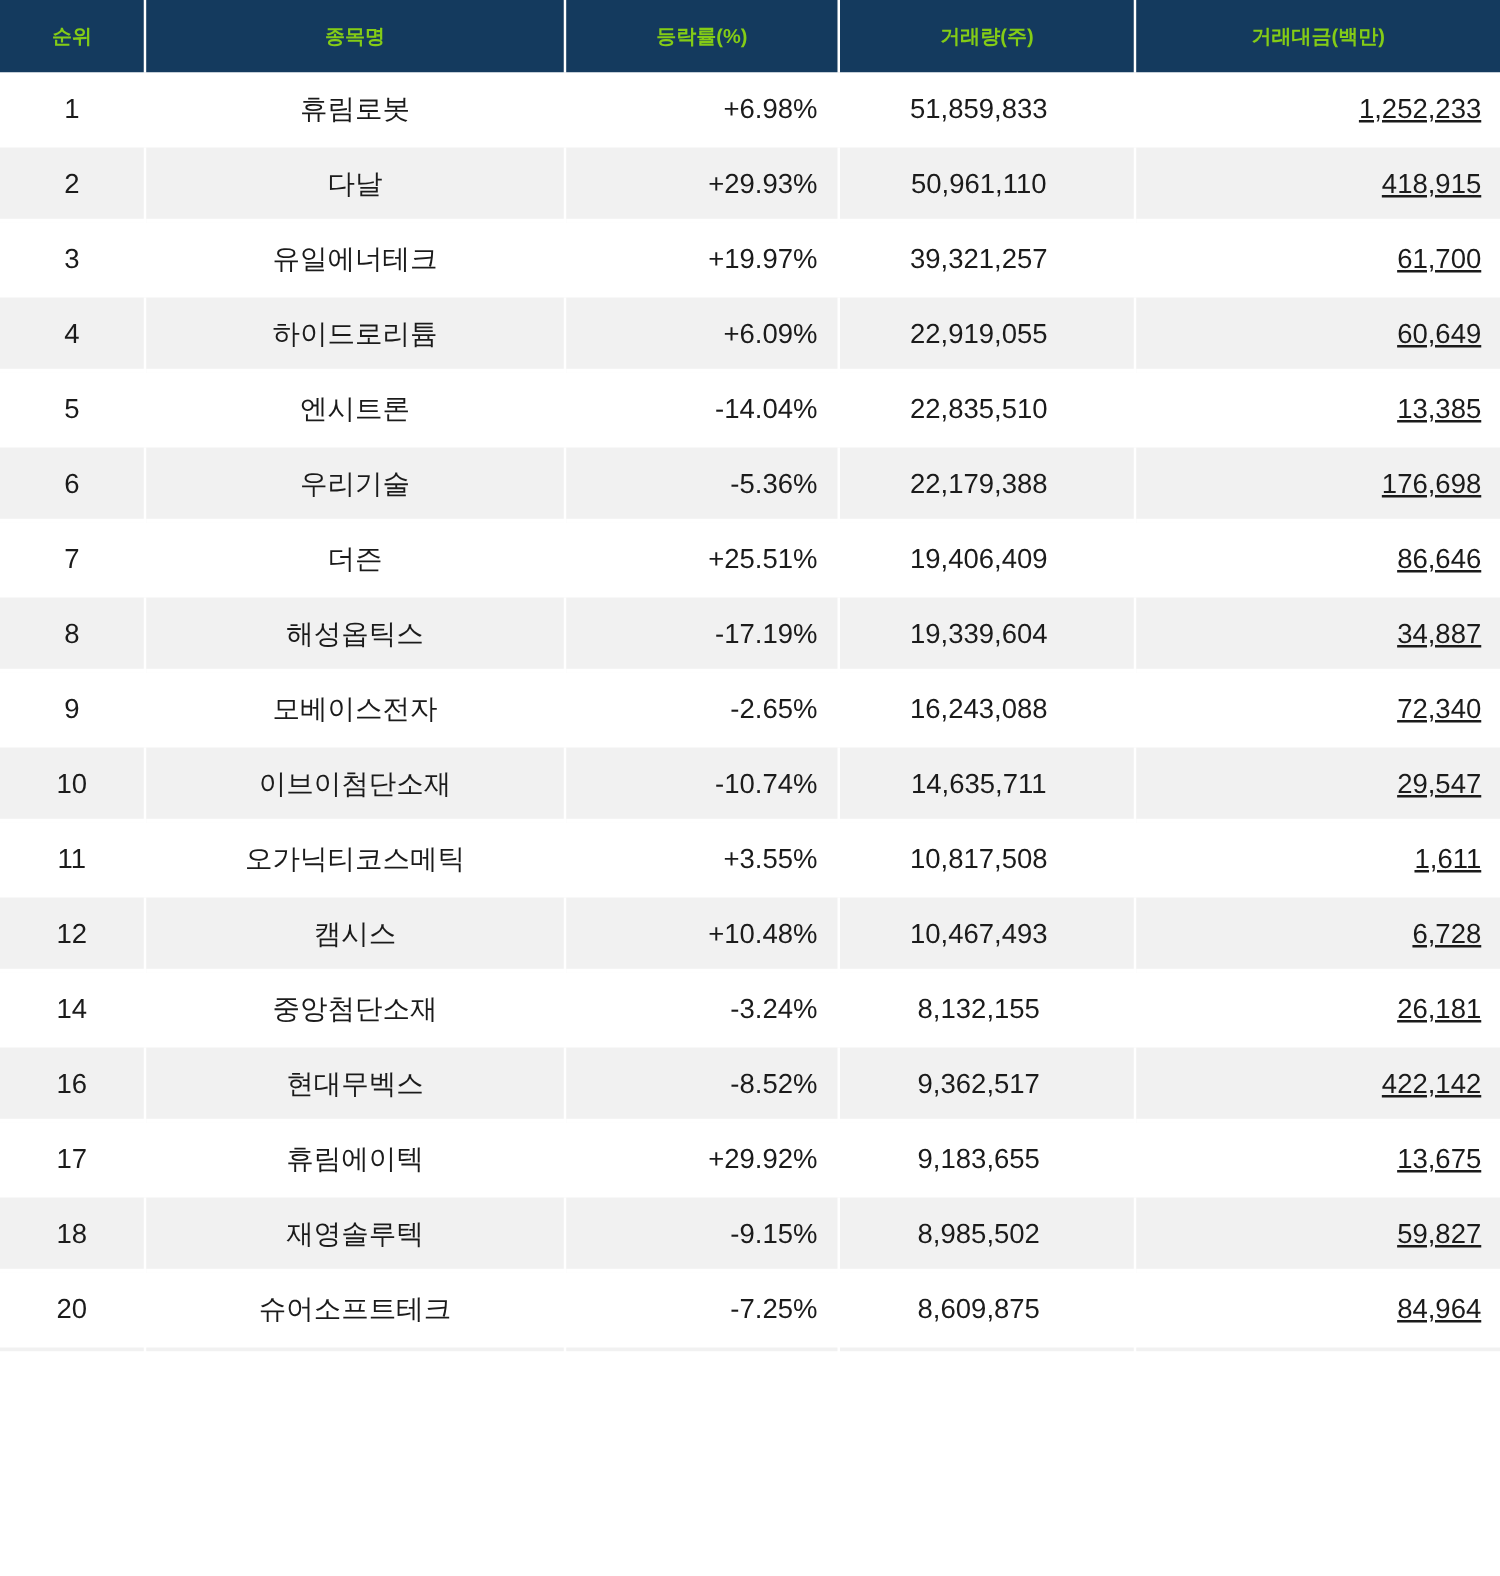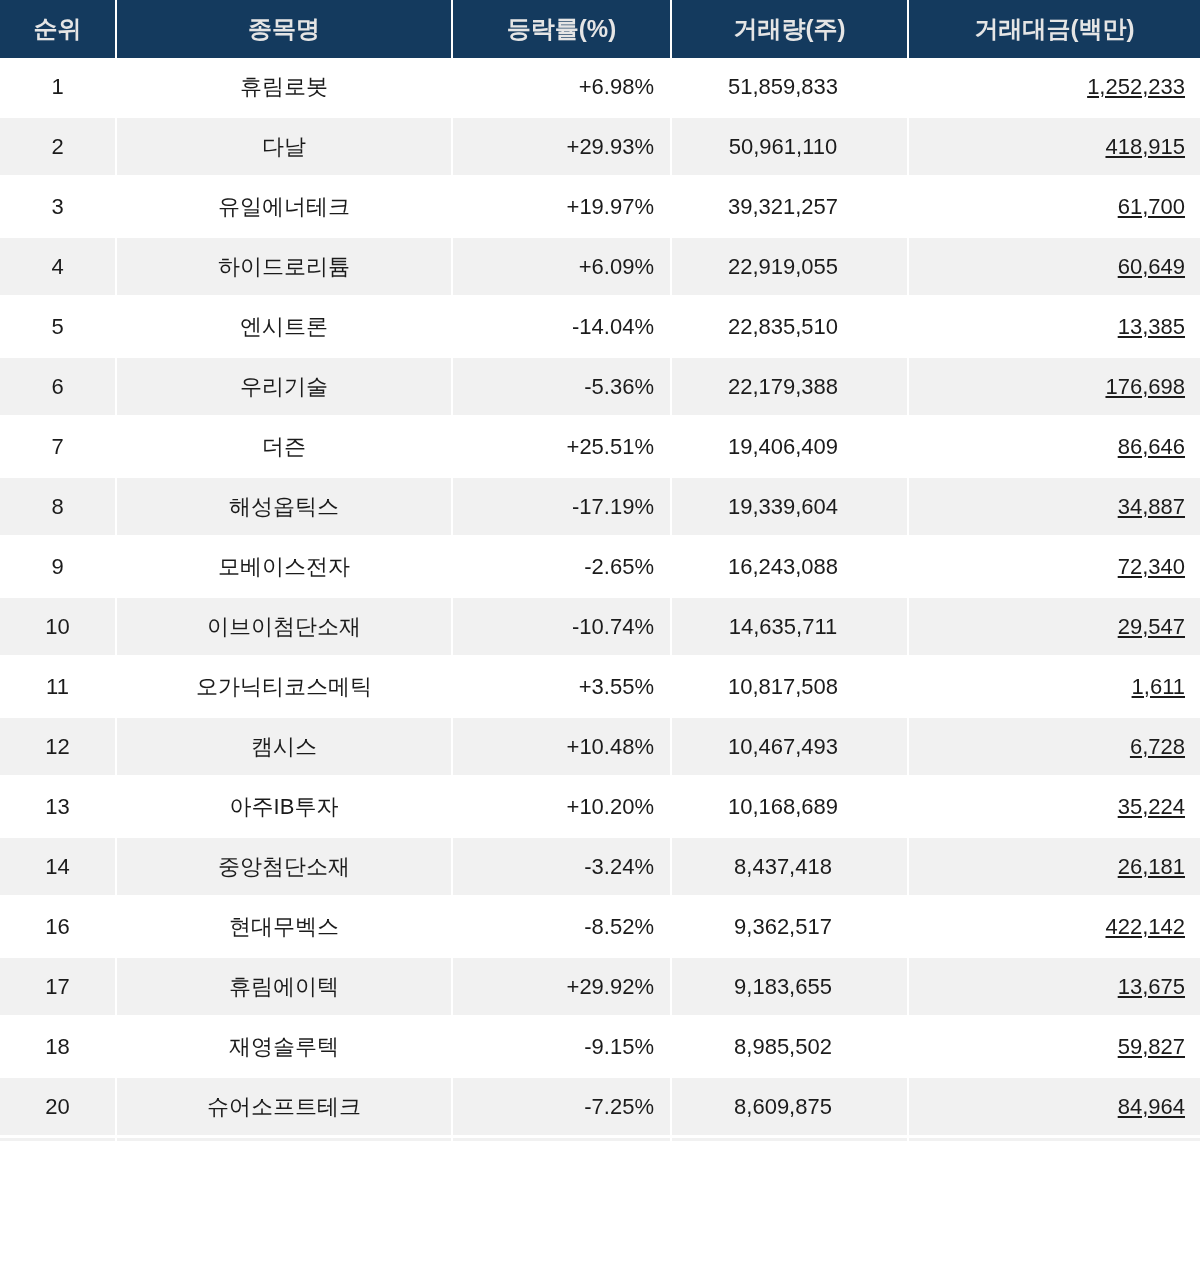--- a/index.html
+++ b/index.html
@@ -23,23 +23,23 @@
   table.stock-table th,
   table.stock-table td {
     box-sizing: border-box;
     padding: 0;
     vertical-align: middle;
     overflow: hidden;
     white-space: nowrap;
   }
   table.stock-table th {
     background: #143a5e;
-    color: #e5e5e5;
+    color: #84cc16;
     font-weight: bold;
-    font-size: 24px;
+    font-size: 16px;
     height: 58px;
     text-align: center;
     border-right: 2px solid #ffffff;
   }
   table.stock-table th:last-child { border-right: none; }
   table.stock-table td {
     font-size: 22px;
     color: #1b1b1b;
     height: 60px;
     border-right: 2px solid #ffffff;
@@ -170,31 +170,24 @@
         <td class="t-value">1,611</td>
       </tr>
       <tr>
         <td class="t-rank">12</td>
         <td class="t-name">캠시스</td>
         <td class="t-change">+10.48%</td>
         <td class="t-volume">10,467,493</td>
         <td class="t-value">6,728</td>
       </tr>
       <tr>
-        <td class="t-rank">13</td>
-        <td class="t-name">아주IB투자</td>
-        <td class="t-change">+10.20%</td>
-        <td class="t-volume">10,168,689</td>
-        <td class="t-value">35,224</td>
-      </tr>
-      <tr>
         <td class="t-rank">14</td>
         <td class="t-name">중앙첨단소재</td>
         <td class="t-change">-3.24%</td>
-        <td class="t-volume">8,437,418</td>
+        <td class="t-volume">8,132,155</td>
         <td class="t-value">26,181</td>
       </tr>
       <tr>
         <td class="t-rank">16</td>
         <td class="t-name">현대무벡스</td>
         <td class="t-change">-8.52%</td>
         <td class="t-volume">9,362,517</td>
         <td class="t-value">422,142</td>
       </tr>
       <tr>

